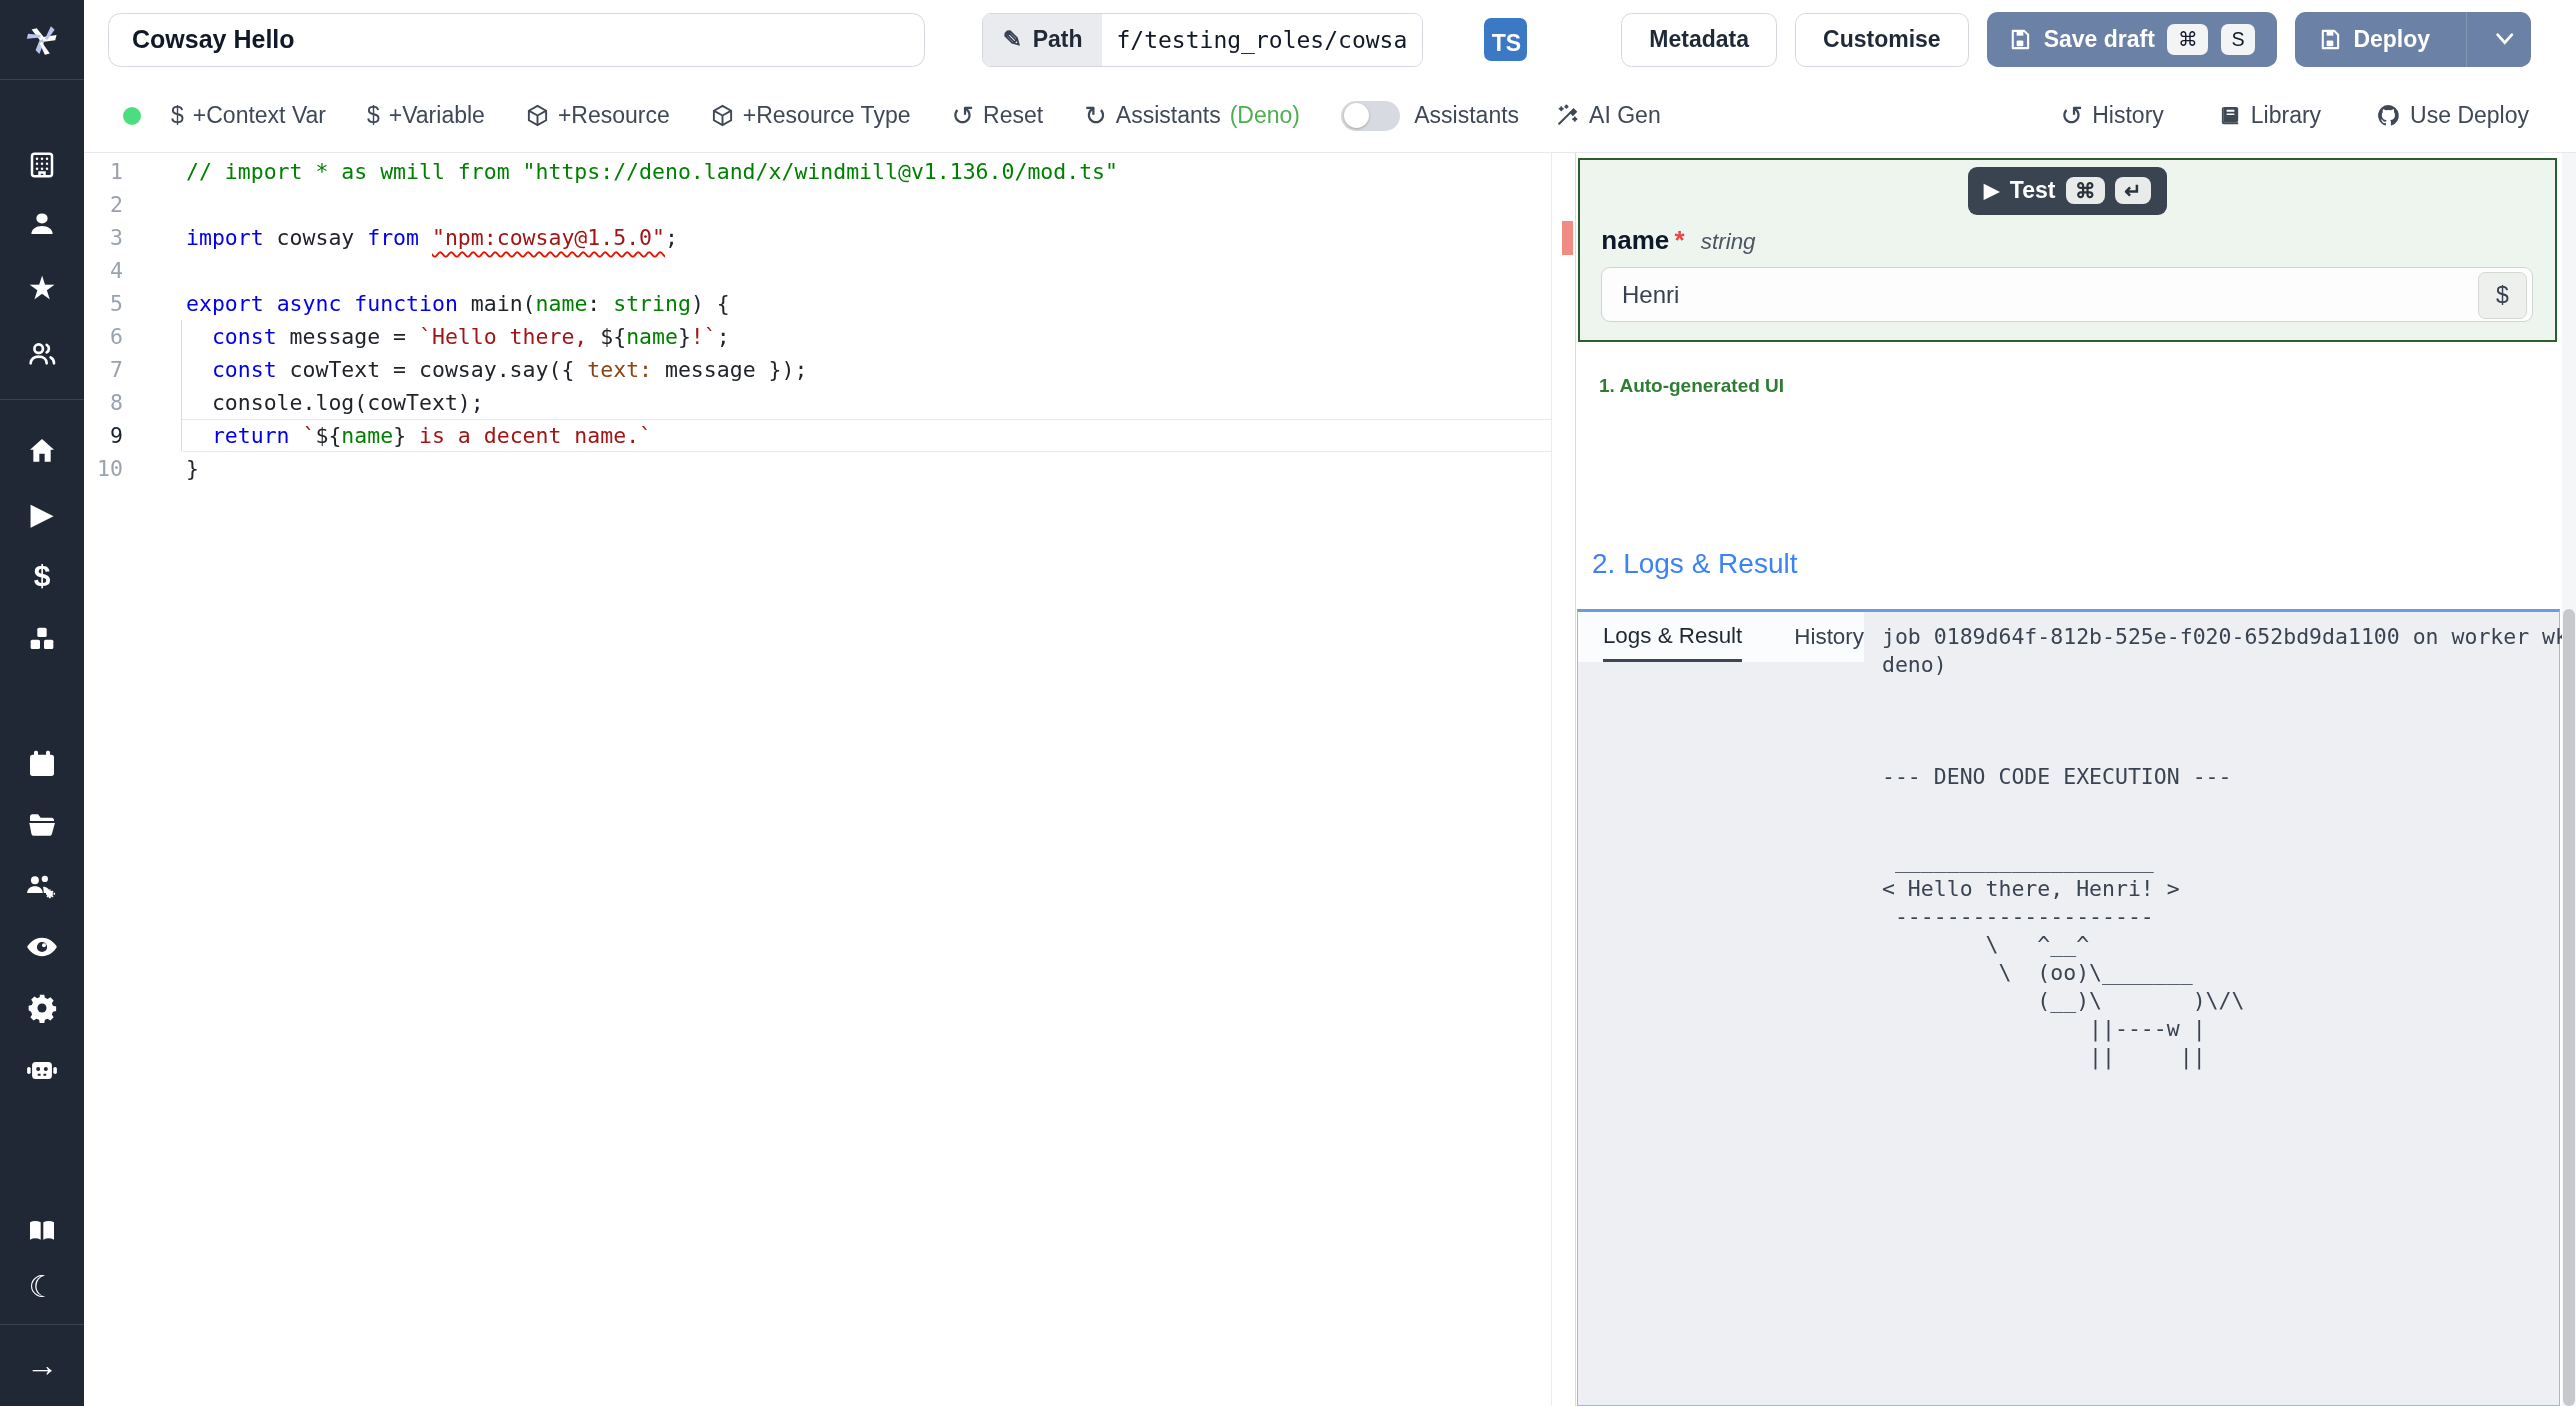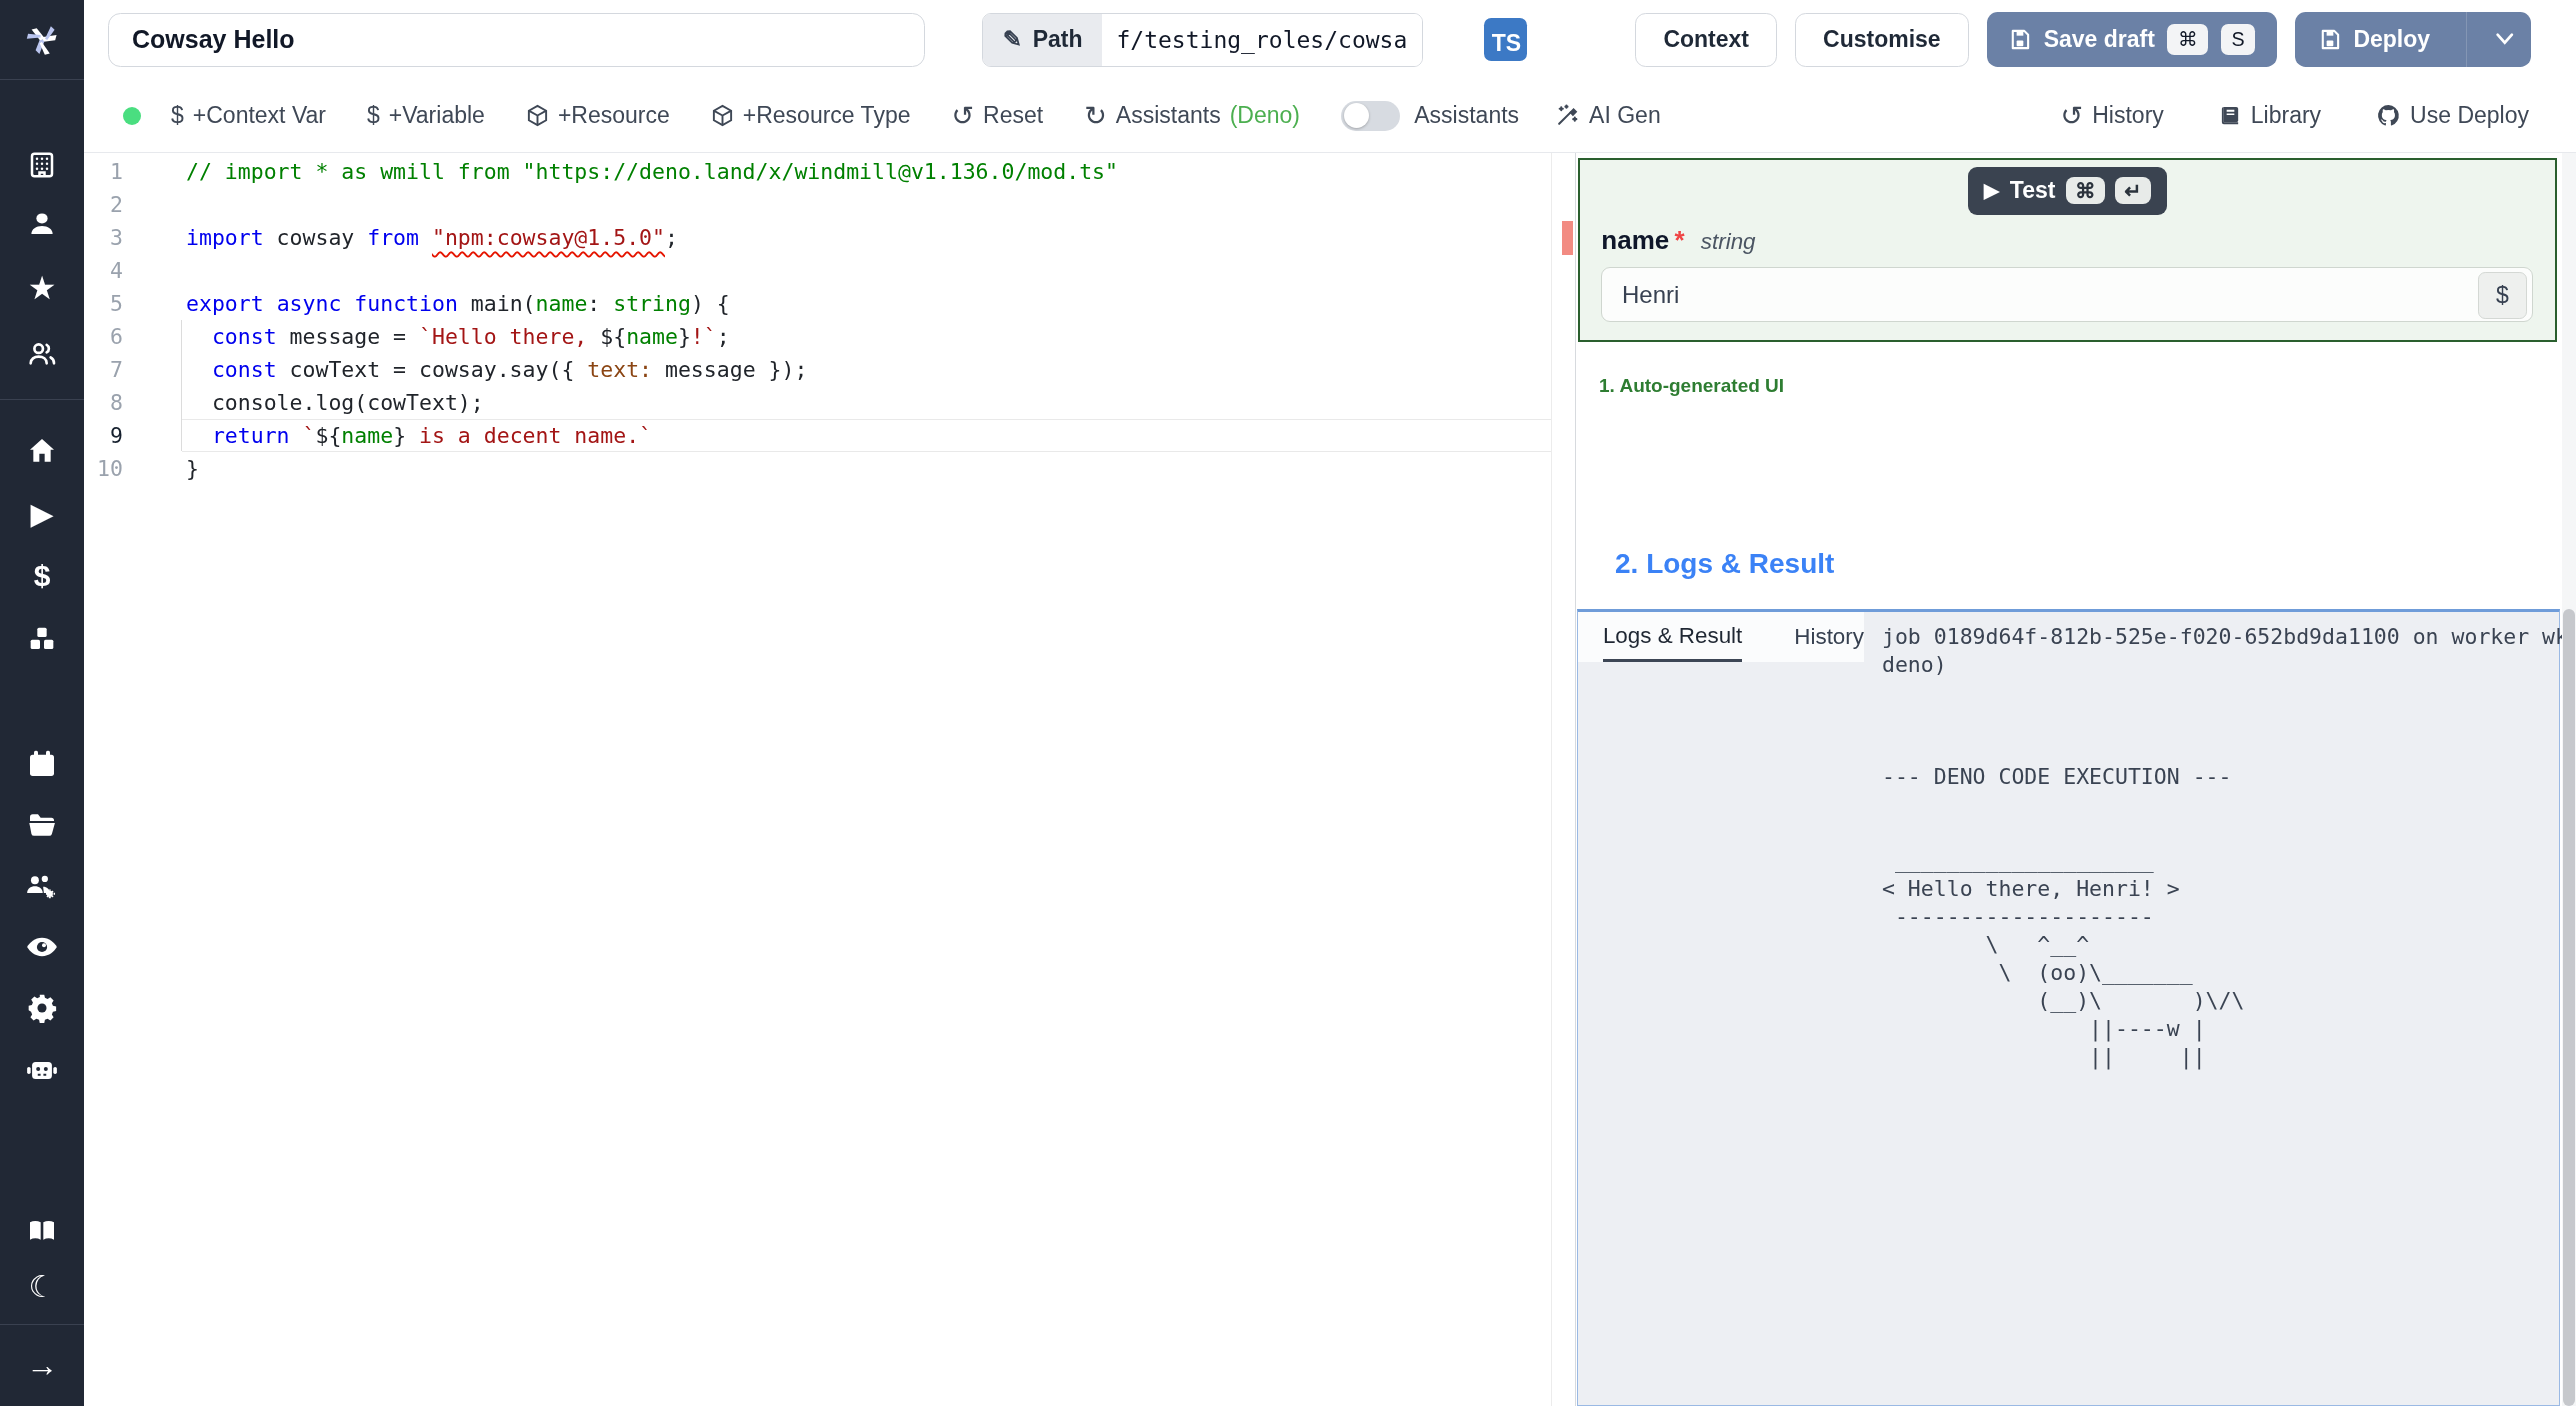--- a/index.html
+++ b/index.html
@@ -75,21 +75,21 @@
   .test-btn .play{font-size:19.7px;}
   .kbd2{background:#e8ebe9;color:#2b333d;border-radius:8px;padding:1.8px 9px;font-size:20.6px;font-weight:bold;}
   .field-row{margin:10.7px 0 0 21.5px;display:flex;align-items:baseline;gap:5.4px;}
   .fname{font-size:26px;font-weight:bold;color:#0f172a;}
   .freq{color:#ef4444;font-size:26px;font-weight:bold;}
   .ftype{font-size:22.4px;font-style:italic;color:#4b5563;margin-left:10.7px;}
   .arg-wrap{position:relative;margin:10.7px 21.5px 0 21.5px;}
   .arg-input{width:100%;height:55px;box-sizing:border-box;border:1.8px solid #cfd6cf;border-radius:9px;background:#fcfdfc;padding:0 63px 0 19.7px;font-size:24px;color:#374151;font-family:"Liberation Sans",sans-serif;outline:none;}
   .dollar-btn{position:absolute;right:6.3px;top:5.4px;width:47px;height:45px;border:0.9px solid #d4d8d4;border-radius:7.2px;background:#eef0ee;font-size:23px;color:#374151;display:flex;align-items:center;justify-content:center;cursor:pointer;}
   .sec1{position:absolute;top:222px;left:23px;font-size:19px;font-weight:bold;color:#2e7d32;}
-  .sec2{position:absolute;top:395px;left:39px;font-size:28px;font-weight:bold;color:#3b82f6;}
+  .sec2{position:absolute;top:395px;left:16px;font-size:28px;font-weight:normal;color:#3b82f6;}
   .logbox{position:absolute;left:0.9px;top:456px;right:16px;bottom:0;border:1.8px solid #9ab9e4;border-top:3.6px solid #6f9cd9;background:#edeff3;box-sizing:border-box;display:flex;flex-direction:row;}
   .tabs{background:#fbfcfd;height:50px;display:flex;align-items:stretch;padding-left:25px;gap:52px;flex:none;}
   .tab{display:flex;align-items:center;font-size:22.4px;color:#374151;cursor:pointer;box-sizing:border-box;}
   .tab.active{color:#1f2733;border-bottom:3.6px solid #3d4655;font-weight:500;}
   .stats{height:52px;display:flex;align-items:center;padding:0 23px;font-size:22.4px;color:#374151;flex:none;}
   .stat-mem{margin-left:143px;}
   .stat-expand{margin-left:auto;font-weight:bold;color:#1f2937;cursor:pointer;}
   .stat-auto{margin-left:23px;}
   .stat-check{margin-left:19.7px;color:#ccd2da;font-size:24px;}
   .log-pre{height:483px;overflow:hidden;margin:0;padding:10.7px 0 0 18px;font-family:"DejaVu Sans Mono",monospace;font-size:21.5px;line-height:28px;color:#3a4352;white-space:pre;flex:none;}
@@ -234,21 +234,21 @@
     <div class="path-group">
       <div class="path-label">
         <span class="pencil">✎</span>
         <span>Path</span>
       </div>
       <div class="path-value mono">f/testing_roles/cowsa</div>
     </div>
     <div class="ts-badge">TS</div>
 
     <div class="tb-right">
-      <button class="btn-light">Context</button>
+      <button class="btn-light">Metadata</button>
       <button class="btn-light">Customise</button>
       <button class="btn-slate">
         <svg width="23" height="23" viewBox="0 0 24 24" fill="none" stroke="#fff" stroke-width="2.2">
             <path d="M5 3h12l4 4v14H5z" stroke-linejoin="round"></path>
             <rect x="9" y="3" width="7" height="5" fill="#fff" stroke="none"></rect>
             <rect x="9" y="13" width="7" height="6" rx="1" fill="#fff" stroke="none"></rect>
           </svg>
         <span>Save draft</span>
         <span class="kbd">⌘</span>
         <span class="kbd">S</span>

